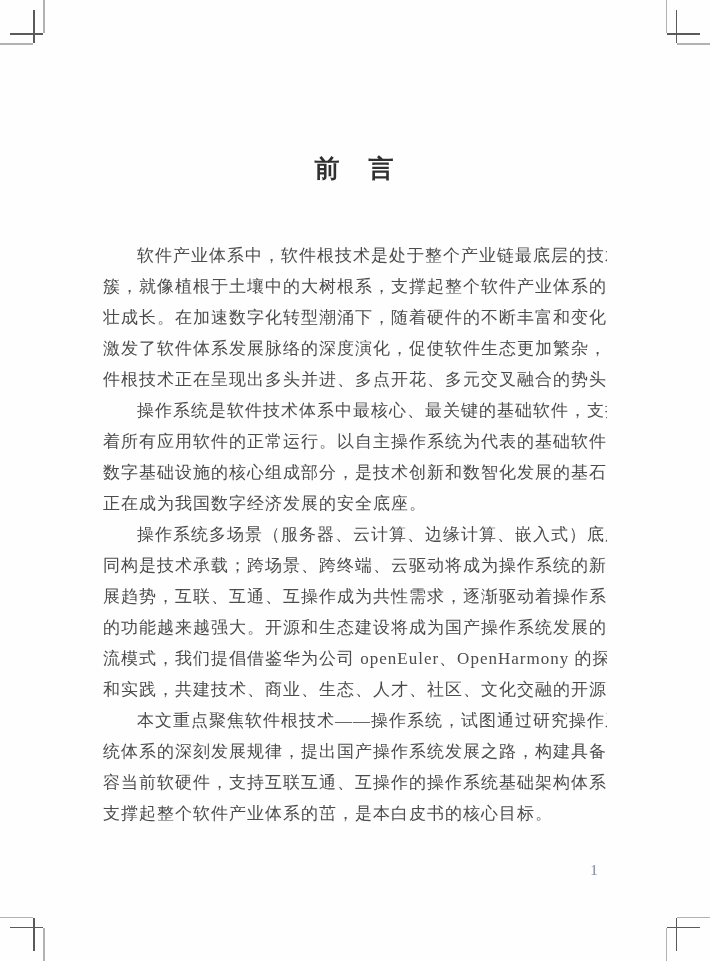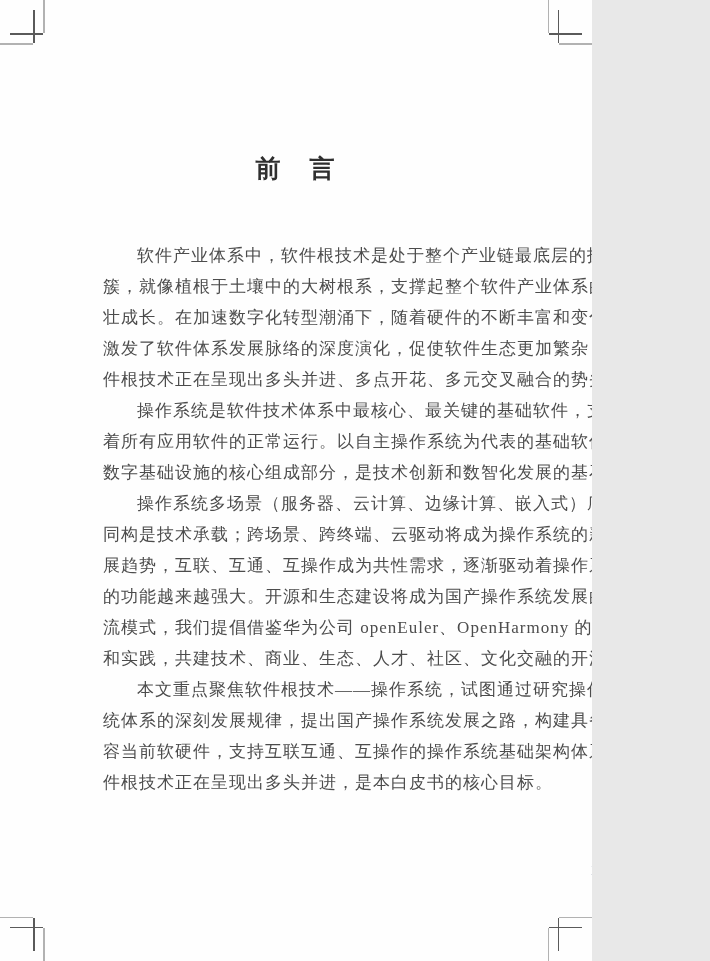--- a/index.html
+++ b/index.html
@@ -1,18 +1,18 @@
 <!DOCTYPE html>
 <html><head>
 <meta charset="utf-8">
 <style>
   html, body { margin: 0; padding: 0; background: #e8e8e8; }
   .page {
     position: relative;
-    width: 592px;
+    width: 710px;
     height: 961px;
     background: #fefefe;
     overflow: hidden;
     font-family: "Liberation Serif", "DejaVu Serif", serif;
     text-decoration: underline;
   }
 
   
   .mark { position: absolute; background: #5a5a5a; }
   .mark.light { background: #b2b2b2; }
@@ -123,35 +123,36 @@
       <div class="line">簇，就像植根于土壤中的大树根系，支撑起整个软件产业体系的茁</div>
       <div class="line">壮成长。在加速数字化转型潮涌下，随着硬件的不断丰富和变化，</div>
       <div class="line">激发了软件体系发展脉络的深度演化，促使软件生态更加繁杂，软</div>
       <div class="line para-end">件根技术正在呈现出多头并进、多点开花、多元交叉融合的势头。</div>
     </div>
 
     <div class="para">
       <div class="line indent">操作系统是软件技术体系中最核心、最关键的基础软件，支持</div>
       <div class="line">着所有应用软件的正常运行。以自主操作系统为代表的基础软件是</div>
       <div class="line">数字基础设施的核心组成部分，是技术创新和数智化发展的基石，</div>
+      <div class="line para-end">正在成为我国数字经济发展的安全底座。</div>
     </div>
 
     <div class="para">
       <div class="line indent">操作系统多场景（服务器、云计算、边缘计算、嵌入式）底层</div>
       <div class="line">同构是技术承载；跨场景、跨终端、云驱动将成为操作系统的新发</div>
       <div class="line">展趋势，互联、互通、互操作成为共性需求，逐渐驱动着操作系统</div>
       <div class="line">的功能越来越强大。开源和生态建设将成为国产操作系统发展的主</div>
       <div class="line">流模式，我们提倡借鉴华为公司 openEuler、OpenHarmony 的探索</div>
       <div class="line">和实践，共建技术、商业、生态、人才、社区、文化交融的开源生</div>
     </div>
 
     <div class="para">
       <div class="line indent">本文重点聚焦软件根技术——操作系统，试图通过研究操作系</div>
       <div class="line">统体系的深刻发展规律，提出国产操作系统发展之路，构建具备兼</div>
       <div class="line">容当前软硬件，支持互联互通、互操作的操作系统基础架构体系，</div>
-      <div class="line para-end">件根技术正在呈现出多头并进，是本白皮书的核心目标。</div>
+      <div class="line para-end">支撑起整个软件产业体系的茁，是本白皮书的核心目标。</div>
     </div>
 
   </div>
 
   <div class="page-number">1</div>
 
 </div>
 
 </body></html>

